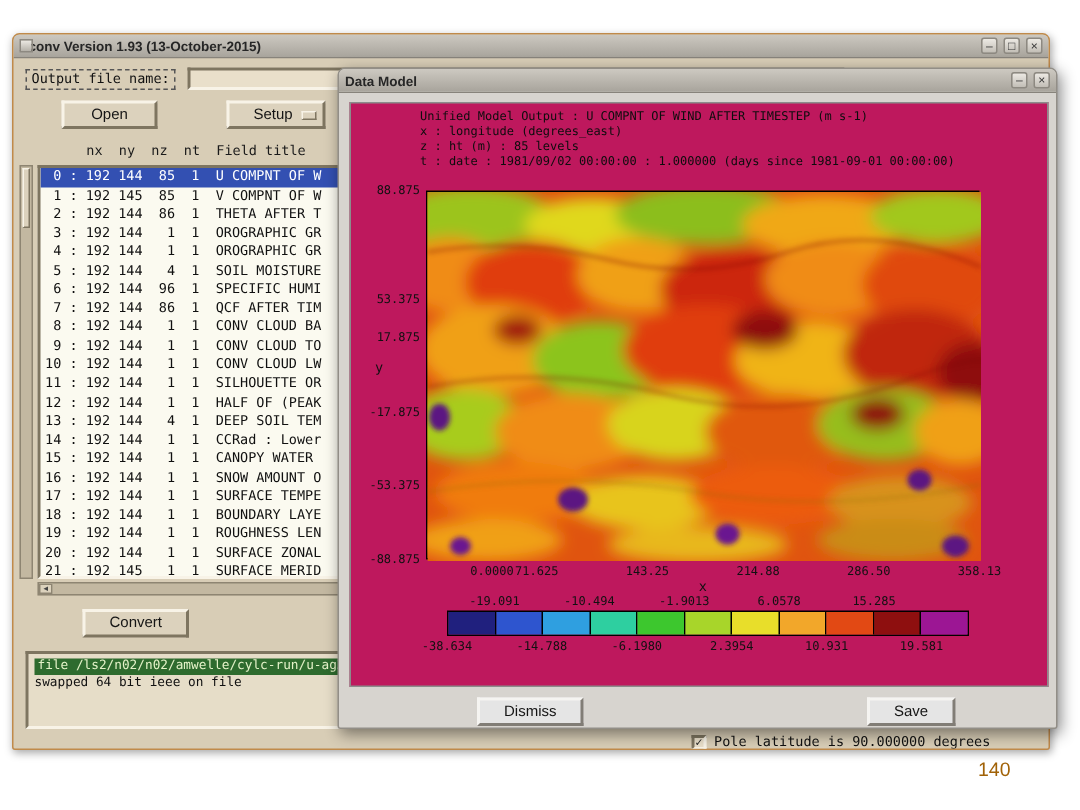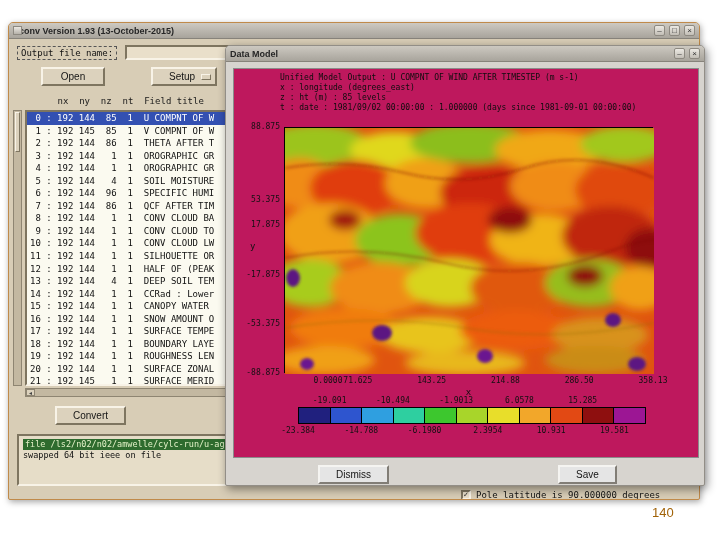--- a/index.html
+++ b/index.html
@@ -54,21 +54,21 @@
   #x-ticks{position:absolute;left:50px;top:307px;width:369px;height:10px}
   .xtick{position:absolute;transform:translateX(-50%);font-size:8px;white-space:nowrap}
   #x-axis-label{position:absolute;left:50px;top:318px;width:369px;text-align:center;font-size:9px}
   #cb-top{position:absolute;left:64px;top:327px;width:348px;height:10px}
   #colorbar{position:absolute;left:64px;top:338px;width:348px;height:17px;display:flex;border:1px solid #000}
   .cb-seg{flex:1;border-right:1px solid #000}
   .cb-seg:last-child{border-right:none}
   #cb-bottom{position:absolute;left:64px;top:357px;width:348px;height:10px}
   .cblab{position:absolute;transform:translateX(-50%);font-size:8px;white-space:nowrap}
   #dismiss-btn{left:92px;top:402px}
-  #save-btn{left:332px;top:402px}
+  #save-btn{left:352px;top:402px}
 
   #slide-number{position:absolute;left:652px;top:505px;font-size:13px;color:#a16207}
 </style>
 </head>
 <body>
 
 <div class="window" id="main-window">
   <div class="titlebar">
     <div class="tb-icon"></div>
     <div class="tb-title">Xconv Version 1.93 (13-October-2015)</div>
@@ -242,21 +242,21 @@
           <div class="cb-seg" style="background: rgb(46, 207, 160);"></div>
           <div class="cb-seg" style="background: rgb(61, 199, 46);"></div>
           <div class="cb-seg" style="background: rgb(168, 213, 42);"></div>
           <div class="cb-seg" style="background: rgb(232, 222, 42);"></div>
           <div class="cb-seg" style="background: rgb(242, 167, 42);"></div>
           <div class="cb-seg" style="background: rgb(226, 73, 20);"></div>
           <div class="cb-seg" style="background: rgb(142, 15, 15);"></div>
           <div class="cb-seg" style="background: rgb(156, 22, 148);"></div>
         </div>
       <div id="cb-bottom" class="mono">
-          <div class="cblab" style="left: 0%;">-23.384</div>
+          <div class="cblab" style="left: 0%;">-38.634</div>
           <div class="cblab" style="left: 18.1818%;">-14.788</div>
           <div class="cblab" style="left: 36.3636%;">-6.1980</div>
           <div class="cblab" style="left: 54.5455%;">2.3954</div>
           <div class="cblab" style="left: 72.7273%;">10.931</div>
           <div class="cblab" style="left: 90.9091%;">19.581</div>
         </div>
     </div>
 
     <button class="btn btn-gray" id="dismiss-btn">Dismiss</button>
     <button class="btn btn-gray" id="save-btn">Save</button>

